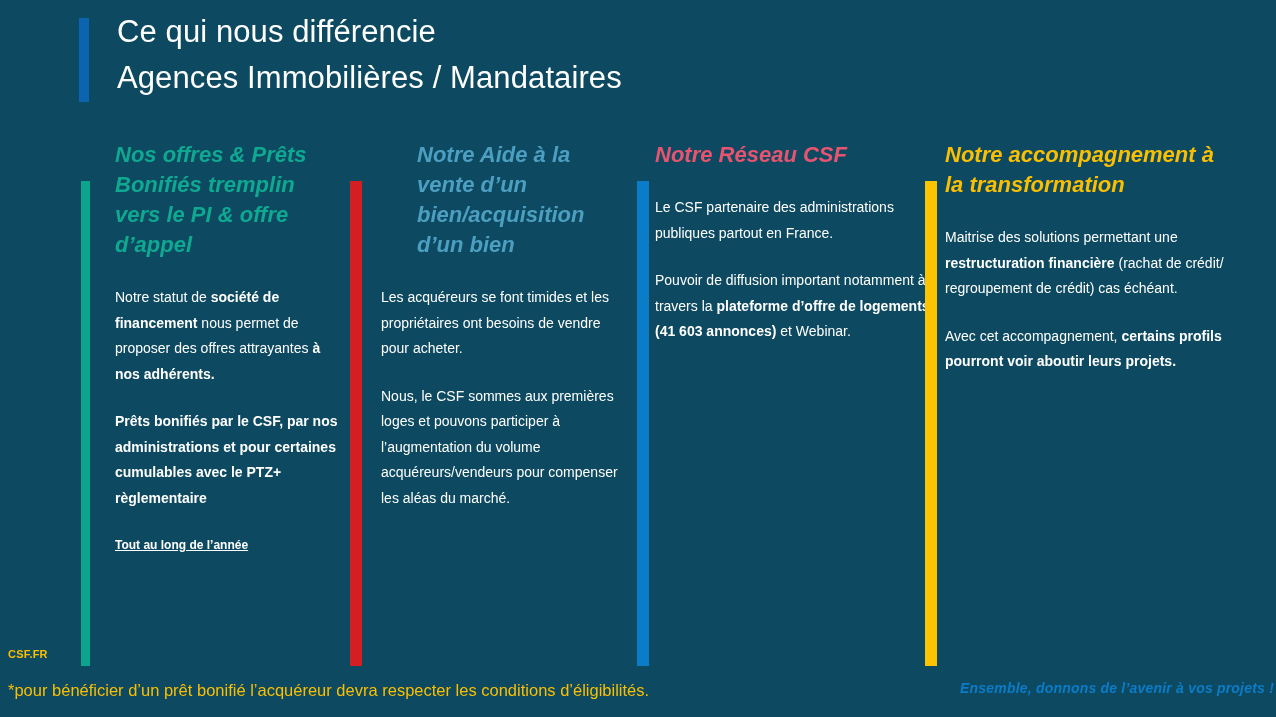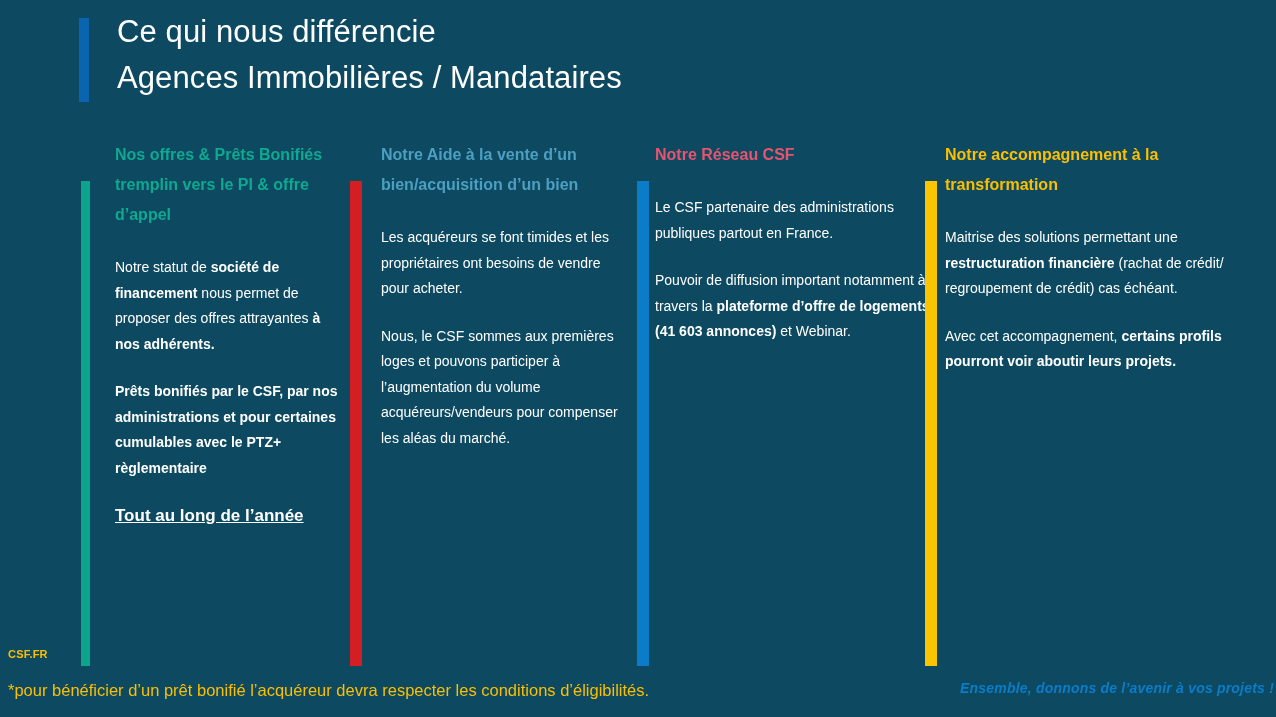--- a/index.html
+++ b/index.html
@@ -59,25 +59,26 @@
     position: absolute;
     left: 0;
     top: 0;
     width: 11px;
   }
   .col .body {
     position: absolute;
     top: 0;
   }
   .col-heading {
-    font-size: 16px;
+    font-size: 22px;
     font-weight: bold;
     line-height: 30px;
     margin: 0 0 0 0;
     white-space: pre-line;
+    font-style: italic;
   }
   .col-para {
     color: #ffffff;
     font-size: 14px;
     line-height: 25.5px;
     margin: 0;
     font-weight: 400;
   }
   .col-para b { font-weight: bold; }
   .gap { height: 25px; }
@@ -86,37 +87,37 @@
   
   #col1 { left: 81px; width: 265px; }
   #col1 .accent { height: 485px; top: 41px; width: 9px; background: #0BA58D; }
   #col1 .body { left: 34px; width: 230px; }
   #col1 .col-heading { color: #0FA891; }
 
   
   #col2 { left: 350px; width: 280px; }
   #col2 .accent { height: 485px; top: 41px; width: 12px; background: #D41F22; }
   #col2 .body { left: 31px; width: 250px; }
-  #col2 .col-heading { color: #4C9FC1; }
+  #col2 .col-heading { color: #4C9FC1; margin-left: 36px; }
 
   
   #col3 { left: 637px; width: 290px; }
   #col3 .accent { height: 485px; top: 41px; width: 12px; background: #0A7CC8; }
   #col3 .body { left: 18px; width: 275px; }
   #col3 .col-heading { color: #E8536F; }
 
   
   #col4 { left: 925px; width: 300px; }
   #col4 .accent { height: 485px; top: 41px; width: 12px; background: #FBC400; }
   #col4 .body { left: 20px; width: 280px; }
   #col4 .col-heading { color: #FBBF00; }
 
   .underline-note {
     color: #ffffff;
-    font-size: 17px;
+    font-size: 12px;
     font-weight: bold;
     line-height: 25.5px;
     text-decoration: underline;
     white-space: pre-line;
   }
 
   
   .footer-brand {
     position: absolute;
     left: 8px;

